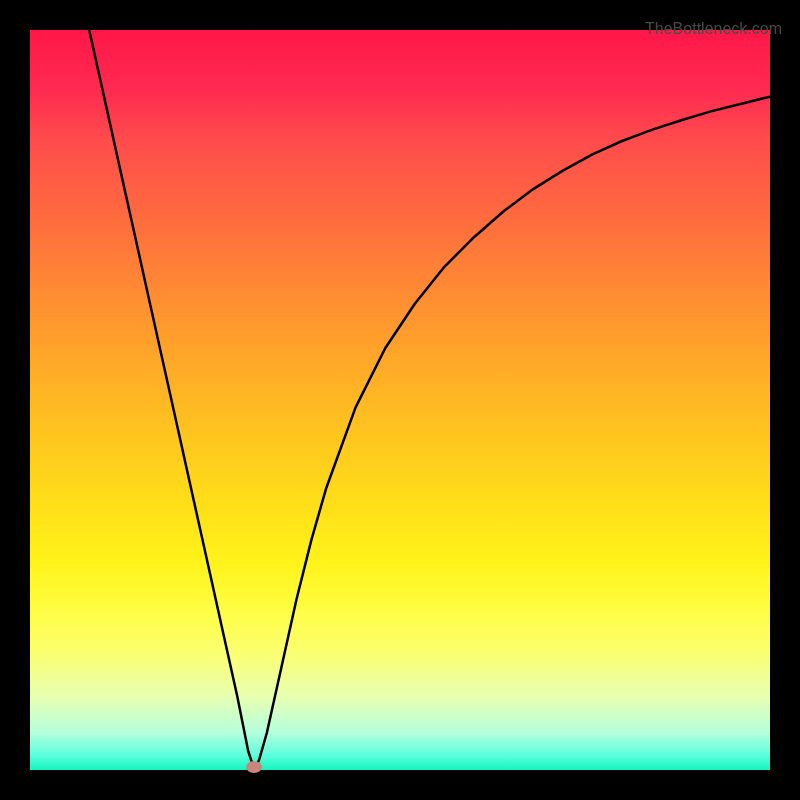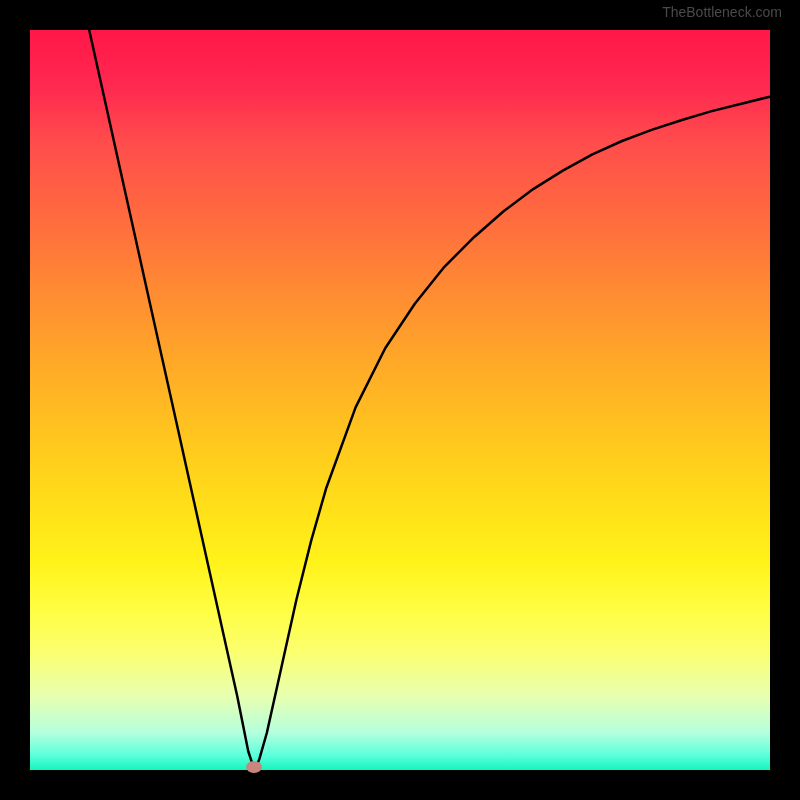--- a/index.html
+++ b/index.html
@@ -5,24 +5,24 @@
   * { margin: 0; padding: 0; box-sizing: border-box; }
   body {
     width: 800px;
     height: 800px;
     background: #000;
     position: relative;
     font-family: Arial, sans-serif;
   }
   .watermark {
     position: absolute;
-    top: 4px;
+    top: 20px;
     right: 18px;
     color: #4a4a4a;
-    font-size: 14px;
+    font-size: 16px;
     font-weight: 500;
     z-index: 10;
   }
   .plot-area {
     position: absolute;
     left: 30px;
     top: 30px;
     width: 740px;
     height: 740px;
     background: linear-gradient(to bottom,

